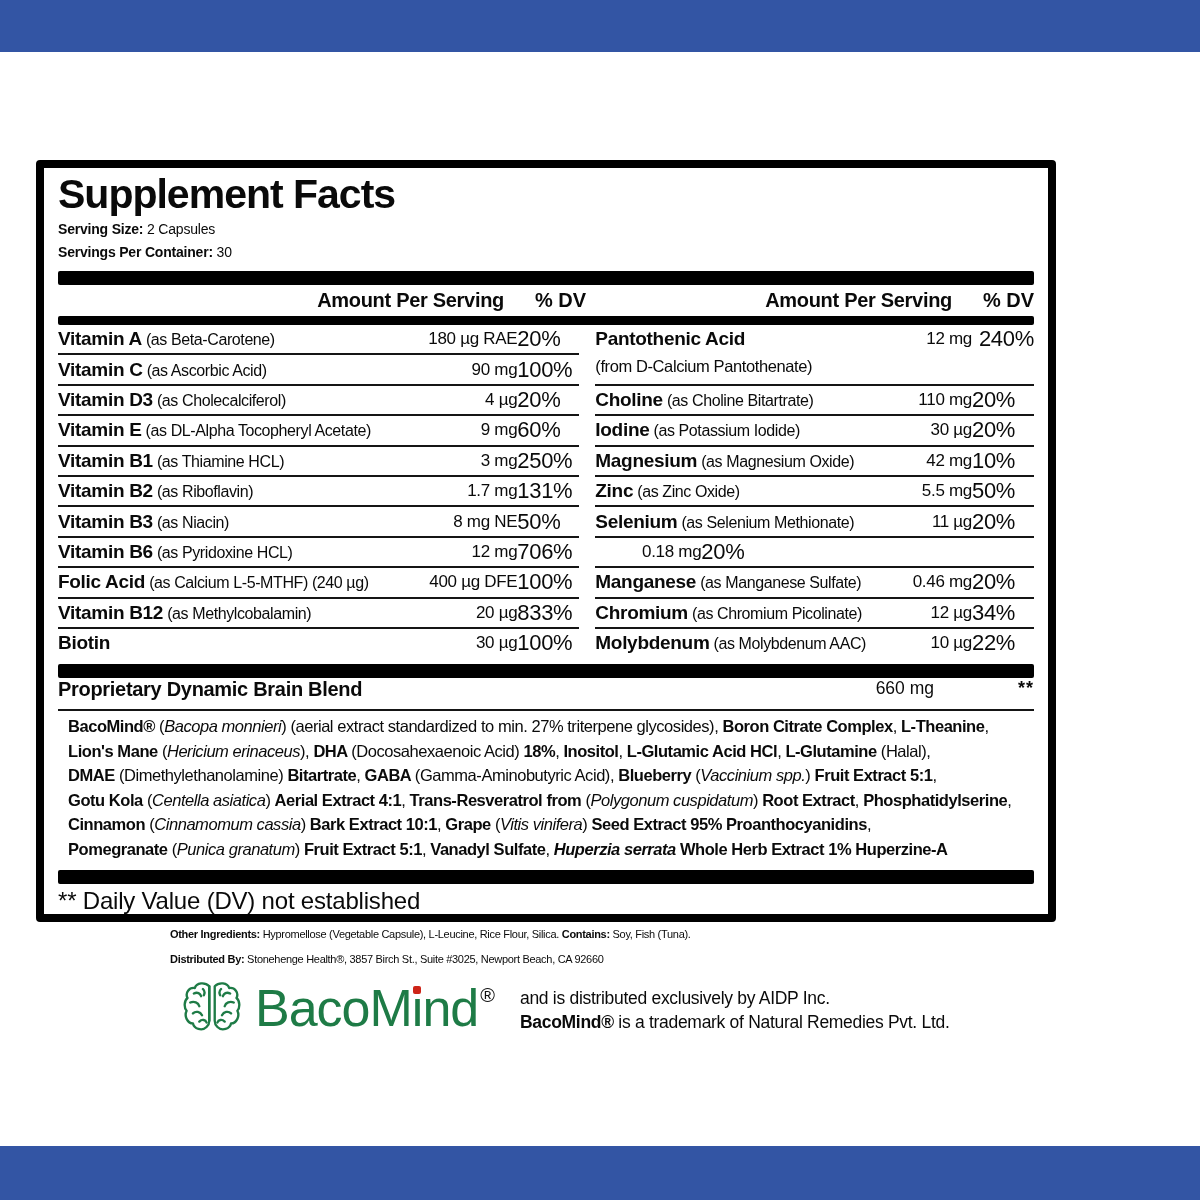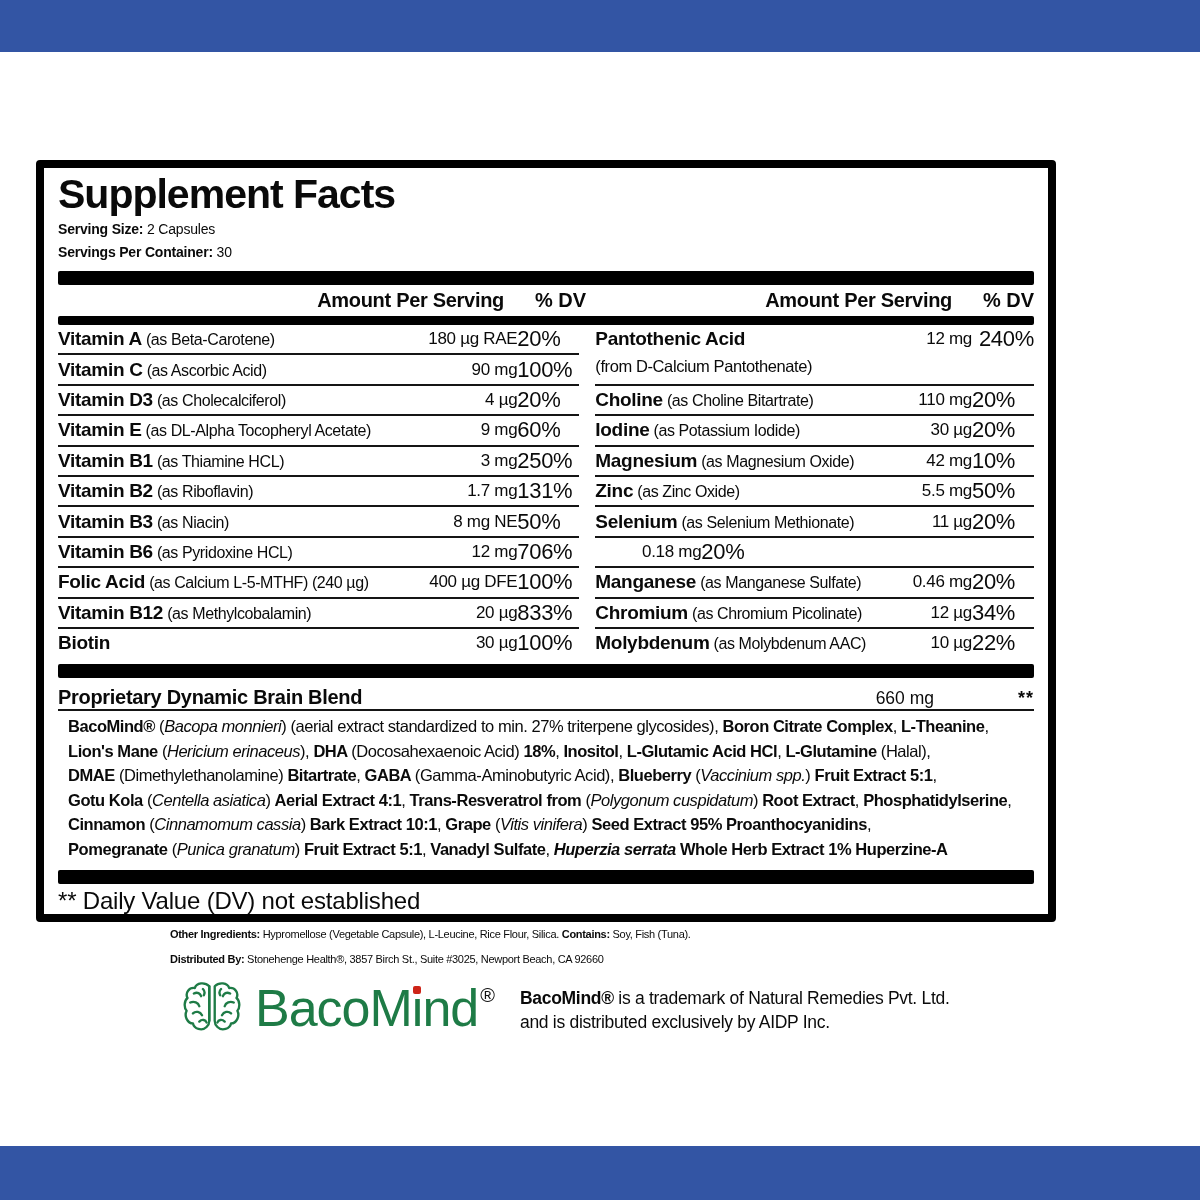--- a/index.html
+++ b/index.html
@@ -43,21 +43,21 @@
   .row.two{height:58.8px;flex-wrap:wrap;align-content:flex-start;}
   .row.two .nm,.row.two .amt,.row.two .dv{height:28.4px;display:flex;align-items:center;}
   .row.two .amt,.row.two .dv{justify-content:flex-end;}
   .row + .row{border-top:2px solid #151515;}
   .nm{flex:1;white-space:nowrap;font-size:19px;font-weight:bold;letter-spacing:-0.3px;}
   .nm .d{font-weight:normal;font-size:16px;letter-spacing:-0.4px;}
   .amt{width:106px;text-align:right;font-size:17px;letter-spacing:-0.3px;white-space:nowrap;}
   .dv{width:62px;text-align:left;font-size:22px;letter-spacing:-0.3px;}
   .d2{width:100%;font-weight:normal;font-size:16.5px;letter-spacing:-0.4px;height:28.4px;line-height:26px;}
 
-  .blend-row{display:flex;align-items:flex-end;height:31px;}
+  .blend-row{display:flex;align-items:flex-start;height:31px;}
   .blend-name{flex:1;font-size:20px;font-weight:bold;letter-spacing:-0.3px;}
   .blend-amt{font-size:17.5px;text-align:right;}
   .blend-dv{width:100px;text-align:right;font-size:18px;font-weight:bold;letter-spacing:1px;}
 
   .blend-para{padding:3px 0 2px 10px;}
   .blend-para .line{white-space:nowrap;font-size:16.5px;line-height:24.5px;letter-spacing:-0.45px;}
 
   .footnote{font-size:24px;line-height:29px;letter-spacing:-0.2px;padding-top:2px;}
 
   
@@ -256,18 +256,18 @@
     <path d="M29 6 C24 1 15 2 13 8 C7 7 2 13 5 19 C1 22 1 30 4 33 C1 39 5 47 11 47 C12 53 21 56 26 51 C28 49 29 47 29 44 Z"></path>
     <path d="M29 6 L29 44"></path>
     <path d="M12 14 C16 12 19 14 20 17 M8 24 C12 22 17 24 18 28 M11 36 C14 33 19 34 21 38 M18 45 C21 42 25 43 26 46 M22 9 C24 11 24 14 23 16"></path>
     <g transform="translate(64,0) scale(-1,1)">
       <path d="M29 6 C24 1 15 2 13 8 C7 7 2 13 5 19 C1 22 1 30 4 33 C1 39 5 47 11 47 C12 53 21 56 26 51 C28 49 29 47 29 44 Z"></path>
       <path d="M12 14 C16 12 19 14 20 17 M8 24 C12 22 17 24 18 28 M11 36 C14 33 19 34 21 38 M18 45 C21 42 25 43 26 46 M22 9 C24 11 24 14 23 16"></path>
     </g>
   </svg>
   <div class="wordmark"><span>BacoM</span><span class="logo-i">i</span><span>nd</span><span class="reg">®</span></div>
   <div class="tm-block" id="tm-block">
+      <div class="line"><span>and is distributed exclusively by AIDP Inc.</span></div>
       <div class="line"><span class="b">BacoMind®</span><span> is a trademark of Natural Remedies Pvt. Ltd.</span></div>
-      <div class="line"><span>and is distributed exclusively by AIDP Inc.</span></div>
     </div>
 </div>
 
 <div class="bluebar bottom"></div>
 
 </body></html>

